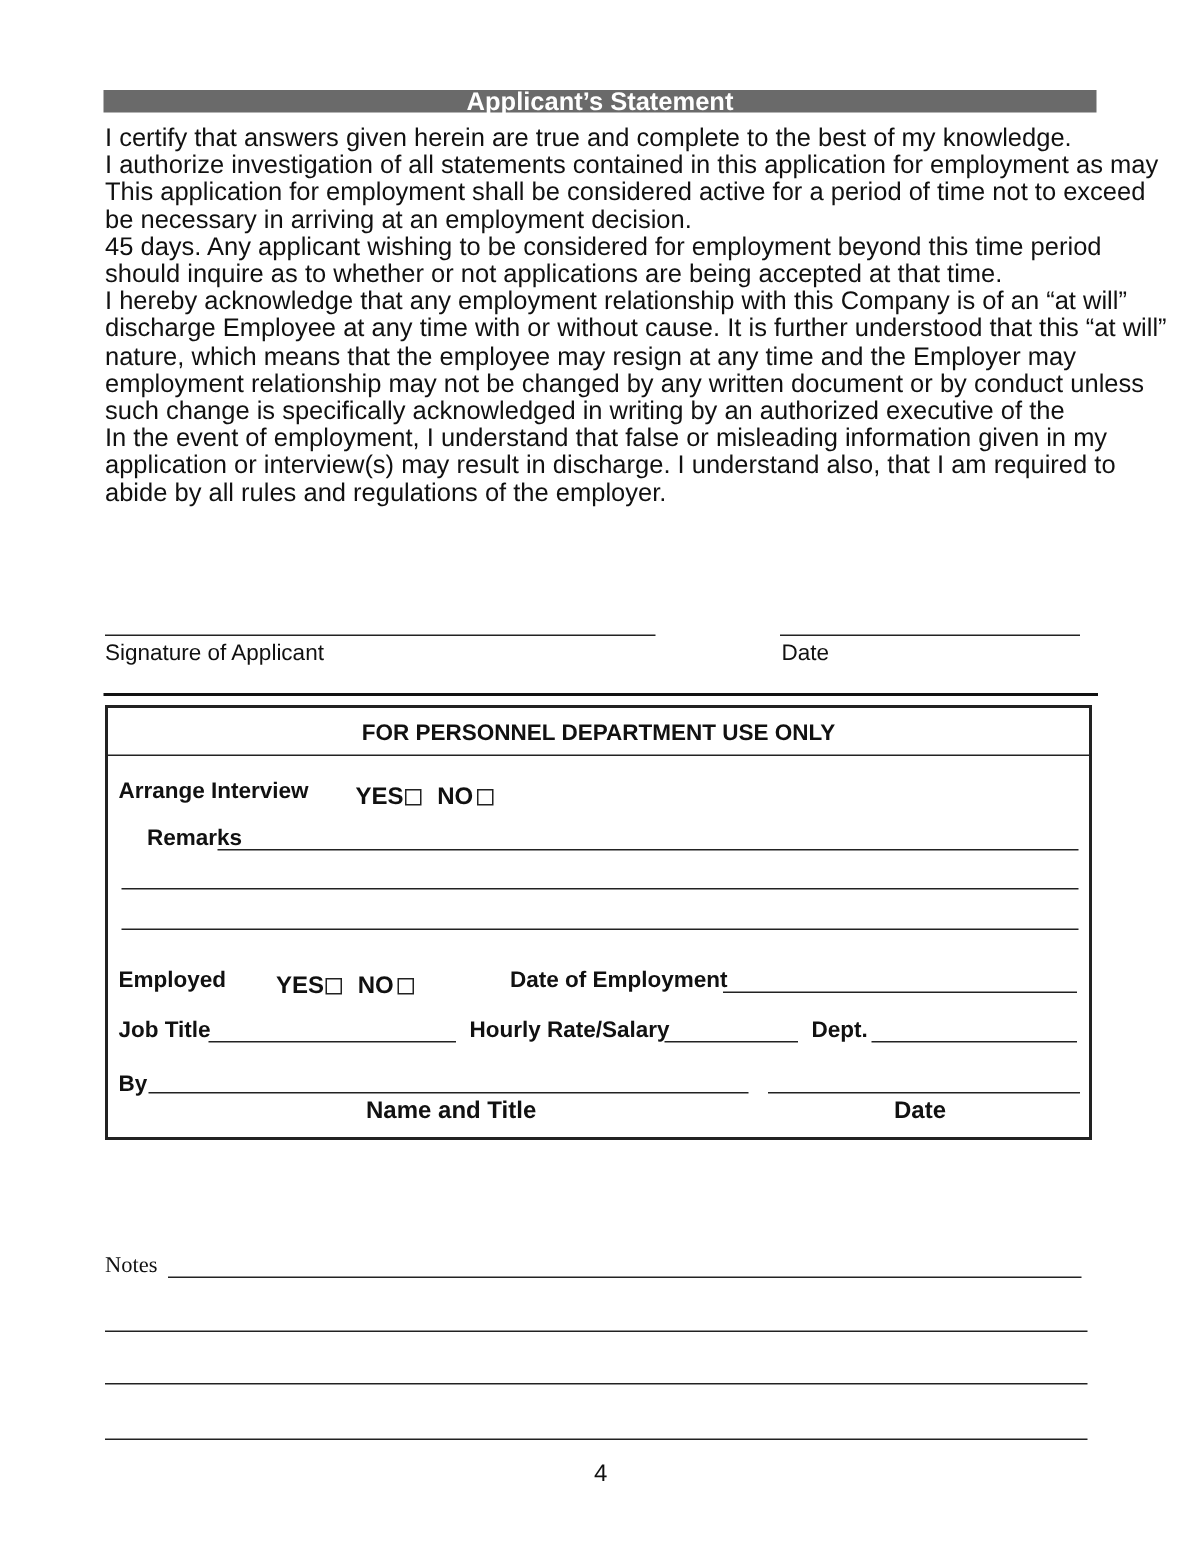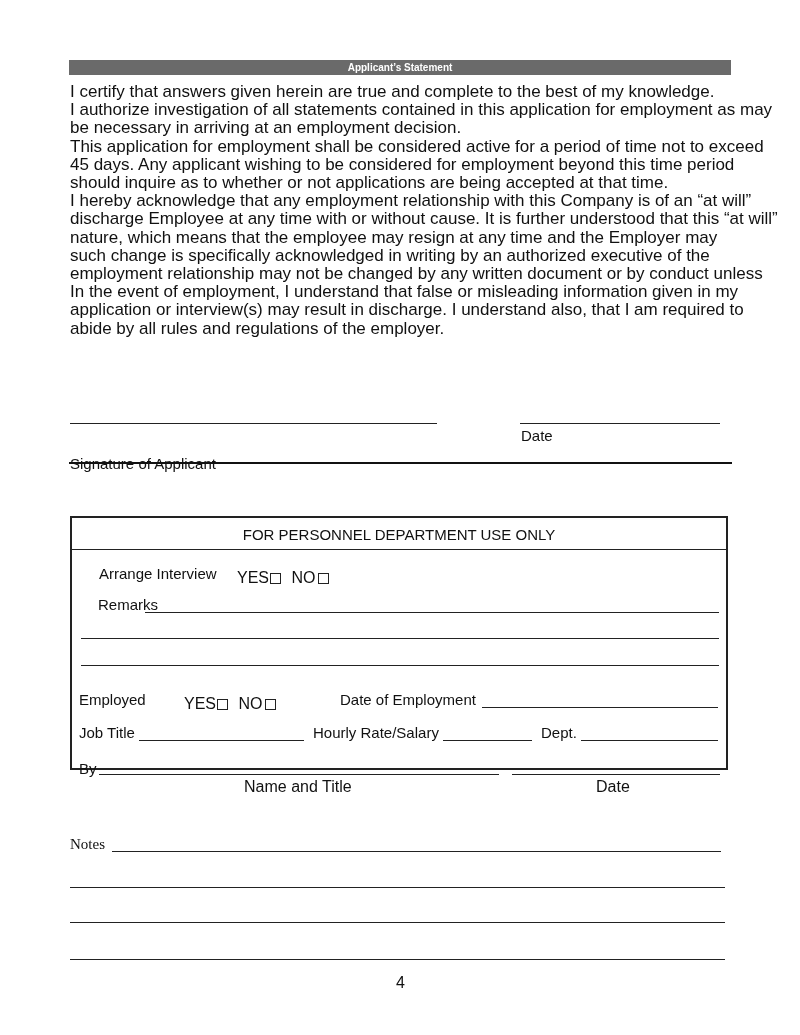--- a/index.html
+++ b/index.html
@@ -1,61 +1,61 @@
 <!DOCTYPE html>
 <html><head>
 <meta charset="utf-8">
 <style>
   html, body { margin: 0; padding: 0; background: #ffffff; }
   body { width: 800px; height: 1035px; position: relative; font-family: "Liberation Sans", sans-serif; color: #111; overflow: hidden; }
   .abs { position: absolute; }
-  .header-bar { left: 69px; top: 60px; width: 662px; height: 15px; background: #6a6a6a; color: #fff; font-weight: bold; font-size: 10px; line-height: 15px; text-align: center; }
+  .header-bar { left: 69px; top: 60px; width: 662px; height: 15px; background: #6a6a6a; color: #fff; font-weight: bold; font-size: 17px; line-height: 15px; text-align: center; }
   .para { left: 70px; width: 670px; font-size: 17px; line-height: 18.2px; }
   .para div { white-space: nowrap; }
   .line { border-bottom: 1px solid #222; height: 0; }
   .label { font-size: 15px; white-space: nowrap; }
   .small { font-size: 16px; white-space: nowrap; }
-  .box { left: 70px; top: 516px; width: 658px; height: 254px; border: 2px solid #222; box-sizing: border-box; }
+  .box { left: 70px; top: 470px; width: 658px; height: 290px; border: 2px solid #222; box-sizing: border-box; font-weight: bold; }
   .box-header { left: 0; top: 0; width: 100%; height: 32px; border-bottom: 1px solid #222; box-sizing: border-box; font-size: 15px; line-height: 34px; text-align: center; }
   .cb { display: inline-block; width: 9px; height: 9px; border: 1px solid #222; vertical-align: -1px; margin-left: 1px; }
   .rule-thick { left: 69px; top: 462px; width: 663px; border-top: 2px solid #111; }
 </style>
 </head>
 <body>
 
 <div class="abs header-bar">Applicant’s Statement</div>
 
 <div class="abs para" style="top:83px;">
   <div>I certify that answers given herein are true and complete to the best of my knowledge.</div>
   <div>I authorize investigation of all statements contained in this application for employment as may</div>
+  <div>This application for employment shall be considered active for a period of time not to exceed</div>
   <div>be necessary in arriving at an employment decision.</div>
-  <div>This application for employment shall be considered active for a period of time not to exceed</div>
   <div>45 days.  Any applicant wishing to be considered for employment beyond this time period</div>
   <div>should inquire as to whether or not applications are being accepted at that time.</div>
   <div>I hereby acknowledge that any employment relationship with this Company is of an “at will”</div>
   <div>discharge Employee at any time with or without cause.  It is further understood that this “at will”</div>
   <div>nature, which means that the employee may resign at any time and the Employer may</div>
+  <div>employment relationship may not be changed by any written document or by conduct unless</div>
   <div>such change is specifically acknowledged in writing by an authorized executive of the</div>
-  <div>employment relationship may not be changed by any written document or by conduct unless</div>
   <div>In the event of employment, I understand that false or misleading information given in my</div>
   <div>application or interview(s) may result in discharge.  I understand also, that I am required to</div>
   <div>abide by all rules and regulations of the employer.</div>
 </div>
 
 <div class="abs line" style="left:70px; top:423px; width:367px;"></div>
 <div class="abs line" style="left:520px; top:423px; width:200px;"></div>
-<div class="abs label" style="left:70px; top:427px;margin-top:28px;">Signature of Applicant</div>
+<div class="abs label" style="left:70px; top:427px;">Signature of Applicant</div>
 <div class="abs label" style="left:521px; top:427px;">Date</div>
 
 <div class="abs rule-thick"></div>
 
 <div class="abs box">
   <div class="abs box-header">FOR PERSONNEL DEPARTMENT USE ONLY</div>
 
-  <div class="abs label" style="left:7px; top:47px;margin-left:20px;">Arrange Interview</div>
+  <div class="abs label" style="left:7px; top:47px;">Arrange Interview</div>
   <div class="abs small" style="left:165px; top:51px;">
     <span>YES</span><span class="cb"></span>
     <span style="margin-left:6px;">NO</span><span class="cb" style="margin-left:3px;"></span>
   </div>
 
   <div class="abs label" style="left:10px; top:78px;margin-left:16px;">Remarks</div>
   <div class="abs line" style="left:73px; top:94px; width:574px;"></div>
   <div class="abs line" style="left:9px; top:120px; width:638px;"></div>
   <div class="abs line" style="left:9px; top:147px; width:638px;"></div>
 

